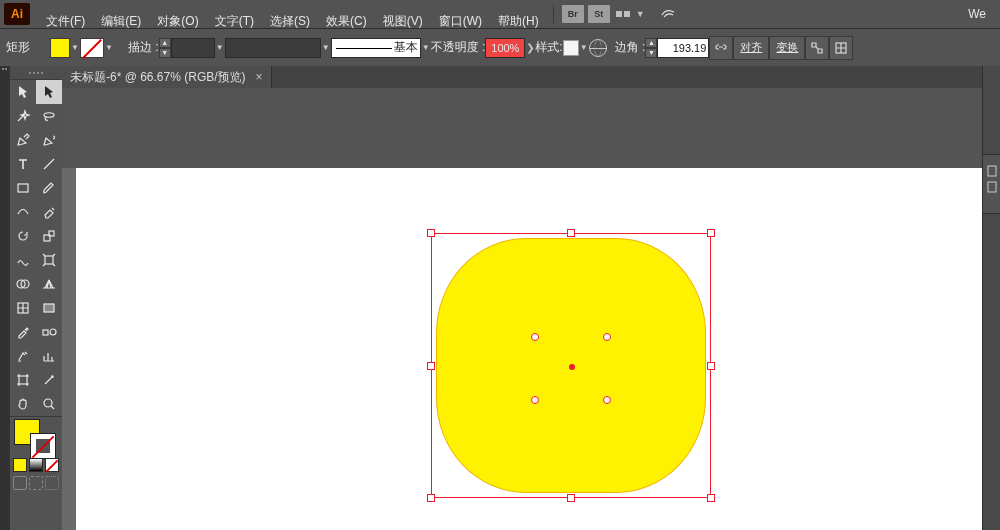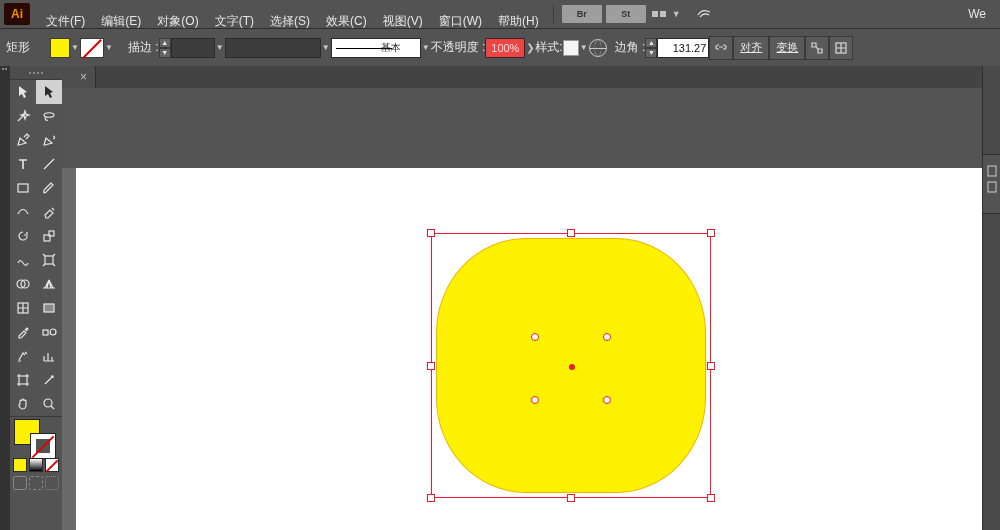--- a/index.html
+++ b/index.html
@@ -3,39 +3,39 @@
 <meta charset="utf-8">
 <style>
   * { box-sizing: border-box; margin: 0; padding: 0; user-select: none; }
   body { width: 1000px; height: 530px; background: #4a4a4a; font-family: "Microsoft YaHei", Arial, sans-serif; font-size: 12px; color: #e6e6e6; overflow: hidden; position: relative; }
 
   
   .menubar { position: absolute; top:0; left:0; right:0; height:28px; background:#535353; display:flex; align-items:center; padding-left:4px; }
   .app-logo { width:26px; height:22px; background:#2a0a00; color:#f58b00; font-weight:bold; font-size:12px; display:flex; align-items:center; justify-content:center; border-radius:2px; margin-right:8px; }
   .menu-item { padding:0 8px; height:28px; display:flex; align-items:center; cursor:default; font-size:12px;margin-top:14px; }
   .menubar-right { margin-left:auto; display:flex; align-items:center; gap:4px; padding-right:8px; }
-  .mb-small { width:40px; height:18px; background:#9e9e9e; margin:0 2px; display:flex; align-items:center; justify-content:center; font-size:9px; font-weight:bold; color:#333; border-radius:1px;}
+  .mb-small { width:22px; height:18px; background:#9e9e9e; margin:0 2px; display:flex; align-items:center; justify-content:center; font-size:9px; font-weight:bold; color:#333; border-radius:1px;}
   .mb-ws { font-size:12px; padding:0 6px;}
   .mb-arrange { display:flex; gap:2px; align-items:center; padding:0 4px;}
   .mb-arrange .sq { width:6px; height:6px; background:#c0c0c0;}
   .chevron-dn { font-size:9px; color:#c0c0c0; padding:0 4px;}
 
   
   .optbar { position:absolute; top:28px; left:0; right:0; height:38px; background:#535353; border-top:1px solid #2e2e2e; display:flex; align-items:center; padding:0 6px; gap:0;}
   .opt-label { font-size:12px; color:#e6e6e6;}
   .fill-swatch { width:20px; height:20px; border:1px solid #3a3a3a; }
   .mini-dd { width:10px; height:20px; display:flex; align-items:center; justify-content:center; font-size:8px; color:#ccc; cursor:pointer;}
   .no-stroke { width:24px; height:20px; background:#fff; position:relative; border:1px solid #3a3a3a;}
   .no-stroke::after { content:""; position:absolute; left:-2px; right:-2px; top:50%; height:2px; background:#e00000; transform:rotate(-45deg);}
   .spin { display:flex; flex-direction:column; width:12px; height:20px;}
   .spin span{ flex:1; display:flex; align-items:center; justify-content:center; font-size:7px; background:#646464; border:1px solid #3a3a3a; cursor:pointer;}
   .dd-box { height:20px; background:#3c3c3c; border:1px solid #2a2a2a; display:flex; align-items:center;}
   .brush-prev { width:90px; height:20px; background:#fff; display:flex; align-items:center; position:relative; border:1px solid #2a2a2a;}
   .brush-prev .ln{ position:absolute; left:4px; right:28px; top:50%; height:1px; background:#000;}
-  .brush-prev .txt{ position:absolute; right:19px; font-size:10px; color:#2a2a2a;}
+  .brush-prev .txt{ position:absolute; right:2px; font-size:12px; color:#2a2a2a;}
   .opacity-box { width:40px; height:20px; background:#ef4444; border:1px solid #2a2a2a; display:flex; align-items:center; justify-content:center; font-size:11px;}
   .style-sw { width:16px; height:16px; background:#f5f5f5; border:1px solid #999;}
   .globe { width:18px; height:18px; border:1.5px solid #c7c7c7; border-radius:50%; position:relative;}
   .globe::before{ content:""; position:absolute; inset:0; border-left:1px solid #c7c7c7; border-right:1px solid #c7c7c7; border-radius:50%; transform:scaleX(.45);}
   .globe::after{ content:""; position:absolute; left:-1px; right:-1px; top:50%; height:1px; background:#c7c7c7;}
   .corner-field { width:52px; height:20px; background:#fff; color:#111; display:flex; align-items:center; justify-content:flex-end; padding-right:2px; font-size:11px; border:1px solid #2a2a2a;}
   .txt-btn { height:24px; padding:0 6px; display:flex; align-items:center; background:#5a5a5a; border:1px solid #3a3a3a; font-size:11px; cursor:pointer;text-decoration:underline;}
   .icon-btn { width:24px; height:24px; display:flex; align-items:center; justify-content:center; background:#5a5a5a; border:1px solid #3a3a3a; cursor:pointer;}
   .link-chain { width:14px; height:14px;}
 
@@ -151,21 +151,21 @@
   <div class="mini-dd">▼</div>
 
   <div class="globe"></div>
   <div style="width:8px"></div>
 
   <div class="opt-label">边角 :</div>
   <div class="spin">
       <span>▲</span>
       <span>▼</span>
     </div>
-  <div class="corner-field">131.27</div>
+  <div class="corner-field">193.19</div>
   <div class="icon-btn">
      <svg class="link-chain" viewBox="0 0 14 14">
         <g stroke="#d7d7d7" stroke-width="1.2" fill="none">
           <path d="M5 4h-1a2 2 0 000 4h1M9 4h1a2 2 0 010 4h-1M5 6h4"></path>
         </g>
       </svg>
   </div>
 
   <div class="txt-btn">对齐</div>
   <div class="txt-btn">变换</div>
@@ -178,20 +178,21 @@
   <div class="icon-btn">
      <svg class="ti" viewBox="0 0 16 16">
         <rect x="3" y="3" width="10" height="10" stroke="#d7d7d7"></rect>
         <path d="M8 3v10M3 8h10" stroke="#d7d7d7"></path>
       </svg>
   </div>
 </div>
 
 <div class="tabbar">
   <div class="doc-tab">
+    <span>未标题-6* @ 66.67% (RGB/预览)</span>
     <span class="x">×</span>
   </div>
 </div>
 
 <div class="left-gutter">
   <div class="lg-dots">
       <span></span>
       <span></span>
     </div>
 </div>

